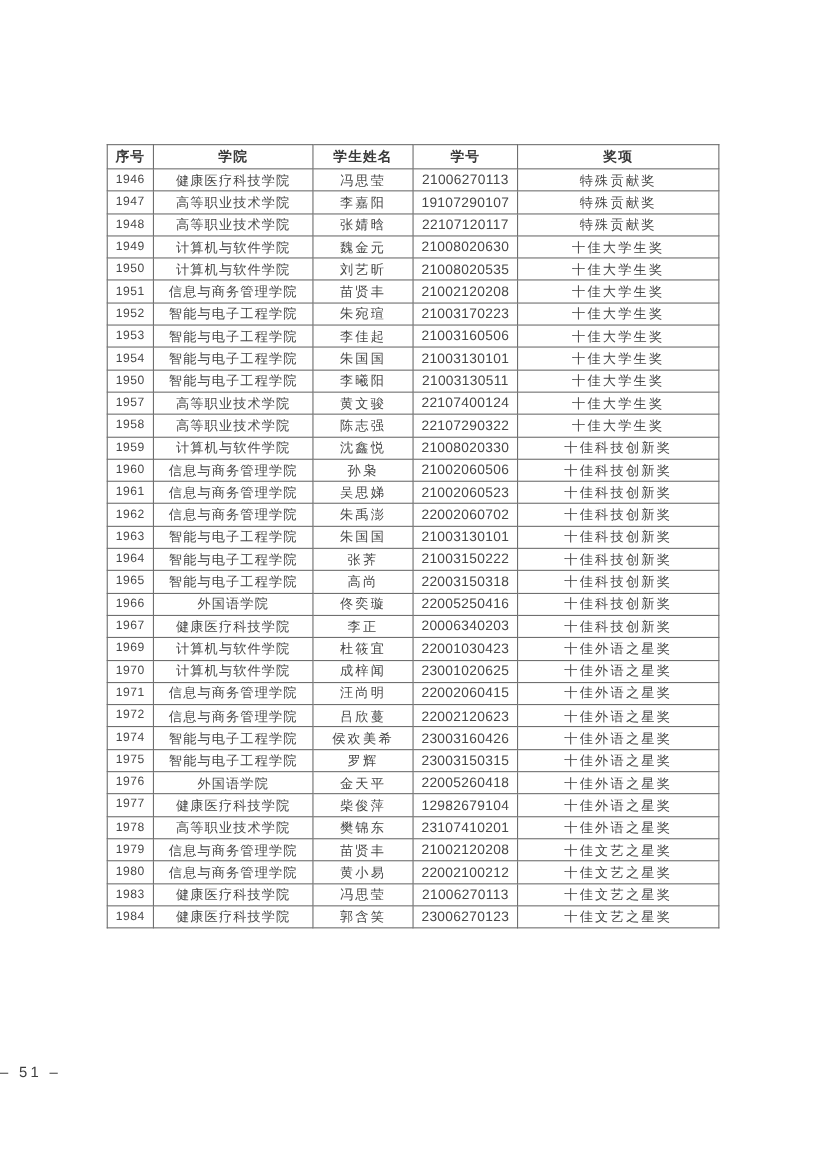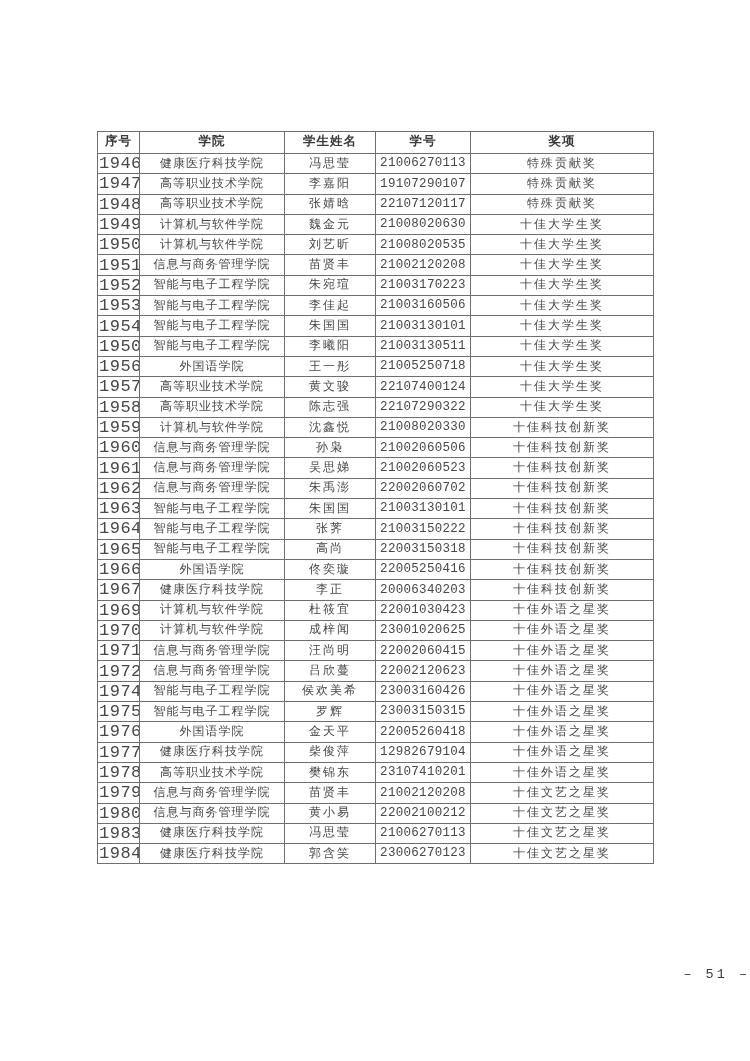--- a/index.html
+++ b/index.html
@@ -5,21 +5,21 @@
   html, body {
     margin: 0;
     padding: 0;
     background: #ffffff;
   }
   .page {
     position: relative;
     width: 750px;
     height: 1061px;
     background: #ffffff;
-    font-family: Liberation Mono, monospace;
+    font-family: Liberation Sans, sans-serif;
     color: #424242;
     overflow: hidden;
   }
   table.awards {
     position: absolute;
     left: 97px;
     top: 131px;
     width: 556px;
     border-collapse: collapse;
     table-layout: fixed;
@@ -44,42 +44,42 @@
     height: 21px;
     font-weight: bold;
     font-size: 12.5px;
     color: #3a3a3a;
     letter-spacing: 1px;
   }
   table.awards td {
     height: 19.3px;
   }
   table.awards td:nth-child(1) {
-    font-size: 17px;
+    font-size: 11px;
     letter-spacing: 0.5px;
   }
   table.awards td:nth-child(2) {
     letter-spacing: 1px;
   }
   table.awards td:nth-child(3) {
     letter-spacing: 2px;
   }
   table.awards td:nth-child(4) {
     font-size: 12.5px;
     letter-spacing: 0.3px;
   }
   table.awards td:nth-child(5) {
     letter-spacing: 2px;
   }
   .page-number {
     position: absolute;
     top: 967px;
     left: 0;
     width: 750px;
-    text-align: right;
+    text-align: left;
     font-size: 13.5px;
     color: #3d3d3d;
     letter-spacing: 3px;
   }
 </style>
 </head>
 <body>
 
 <div class="page">
 
@@ -165,27 +165,20 @@
           <td>十佳大学生奖</td>
         </tr>
         <tr>
           <td>1950</td>
           <td>智能与电子工程学院</td>
           <td>李曦阳</td>
           <td>21003130511</td>
           <td>十佳大学生奖</td>
         </tr>
         <tr>
-          <td>1956</td>
-          <td>外国语学院</td>
-          <td>王一彤</td>
-          <td>21005250718</td>
-          <td>十佳大学生奖</td>
-        </tr>
-        <tr>
           <td>1957</td>
           <td>高等职业技术学院</td>
           <td>黄文骏</td>
           <td>22107400124</td>
           <td>十佳大学生奖</td>
         </tr>
         <tr>
           <td>1958</td>
           <td>高等职业技术学院</td>
           <td>陈志强</td>

